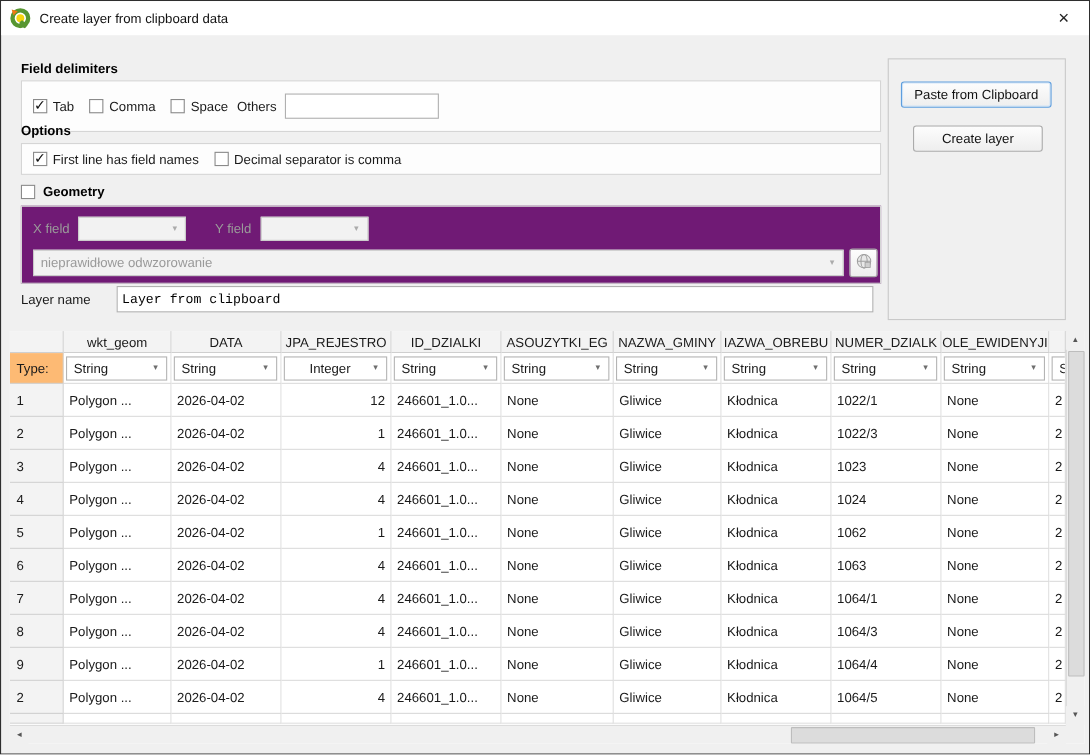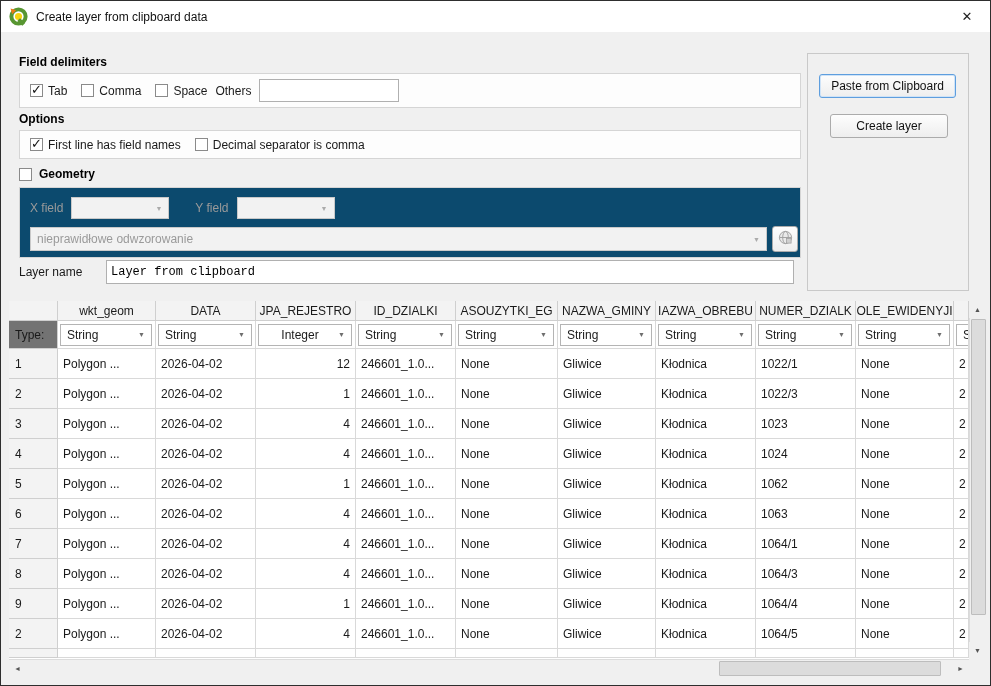--- a/index.html
+++ b/index.html
@@ -10,21 +10,21 @@
 
   
   .titlebar { position:absolute; left:0; top:0; right:0; height:31px; background:#ffffff; display:flex; align-items:center; padding:0 8px; }
   .titlebar .qicon { width:19px; height:19px; margin-right:8px; flex:0 0 auto; }
   .titlebar .ttl { flex:1; font-size:12px; color:#111; }
   .close-btn { width:30px; height:26px; display:flex; align-items:center; justify-content:center; font-size:13px; color:#222; cursor:default; }
 
   
   .sec-label { position:absolute; font-weight:bold; font-size:12px; color:#000; }
   .panel { position:absolute; background:#fdfdfd; border:1px solid #d5d5d5; }
-  .gpanel { background:#0c4a6e; }
+  .gpanel { background:#701a75; }
 
   .cbrow { display:flex; align-items:center; height:100%; padding-left:10px; }
   .checkbox { width:13px; height:13px; background:#fff; border:1px solid #8a8a8a; position:relative; flex:0 0 auto; }
   .checkbox.checked::after { content:"✓"; position:absolute; left:0px; top:-3px; font-size:13px; font-weight:bold; color:#111; }
   .cblabel { margin:0 14px 0 5px; }
   .cblabel.tight { margin-right:8px; }
 
   .textinput { background:#fff; border:1px solid #b0b0b0; height:23px; font-family:inherit; font-size:12px; padding:0 4px; }
 
   .combo { background:#fff; border:1px solid #b4b4b4; height:22px; display:flex; align-items:center; padding:0 3px 0 6px; position:relative; }
@@ -43,21 +43,21 @@
   
   .table-area { position:absolute; left:8px; top:300px; width:977px; height:375px; background:#fff; }
   .grid { position:absolute; left:0; top:0; width:960px; height:358px; overflow:hidden; background:#fff; }
   .trow { display:flex; width:960px; }
   .thead { height:20px; }
   .typerow { height:28px; }
   .drow { height:30px; }
   .drow.partial { height:9px; overflow:hidden; }
   .hcell { background:#f3f3f3; border-right:1px solid #cfcfcf; border-bottom:1px solid #cfcfcf; display:flex; align-items:center; justify-content:center; overflow:hidden; white-space:nowrap; flex:0 0 auto; font-size:12px; }
   .hcell.corner { border-bottom:1px solid #cfcfcf; }
-  .hcell.typelabel { justify-content:flex-start; padding-left:6px; background:#737373; }
+  .hcell.typelabel { justify-content:flex-start; padding-left:6px; background:#fdba74; }
   .hcell.rownum { justify-content:flex-start; padding-left:6px; }
   .tcell { border-right:1px solid #d9d9d9; border-bottom:1px solid #d9d9d9; overflow:hidden; flex:0 0 auto; display:flex; align-items:center; padding:0 2px; background:#fff; }
   .tcell .combo { width:calc(100% - 1px); min-width:92px; height:22px; }
   .dcell { border-right:1px solid #d9d9d9; border-bottom:1px solid #d9d9d9; overflow:hidden; white-space:nowrap; flex:0 0 auto; display:flex; align-items:center; padding:0 5px; background:#fff; font-size:12px; }
   .dcell.right { justify-content:flex-end; }
 
   
   .vscroll { position:absolute; right:0; top:0; width:17px; height:358px; background:#f0f0f0; border-left:1px solid #dcdcdc; }
   .hscroll { position:absolute; left:0; bottom:0; width:960px; height:17px; background:#f0f0f0; border-top:1px solid #dcdcdc; }
   .sb-btn { position:absolute; width:17px; height:17px; display:flex; align-items:center; justify-content:center; font-size:7px; color:#555; background:#f0f0f0; }
@@ -76,21 +76,21 @@
         <circle cx="12" cy="12" r="4.5" fill="#f8d50f"></circle>
         <rect x="14" y="14" width="9" height="5" rx="1" transform="rotate(45 14 14)" fill="#589632"></rect>
         <path d="M2 2 L9 4 L4 9 Z" fill="#ee7913"></path>
       </svg>
     </span>
     <span class="ttl">Create layer from clipboard data</span>
     <span class="close-btn">✕</span>
   </div>
 
   <div class="sec-label" style="left:18px; top:54px;">Field delimiters</div>
-  <div class="panel" style="left:18px; top:72px; width:782px; height:35px;">
+  <div class="panel" style="left:18px; top:72px; width:782px; height:47px;">
     <div class="cbrow">
       <span class="checkbox checked"></span>
       <span class="cblabel">Tab</span>
       <span class="checkbox"></span>
       <span class="cblabel">Comma</span>
       <span class="checkbox"></span>
       <span class="cblabel tight">Space</span>
       <span style="margin-right:8px;">Others</span>
       <input class="textinput" style="width: 140px;" value="">
     </div>

